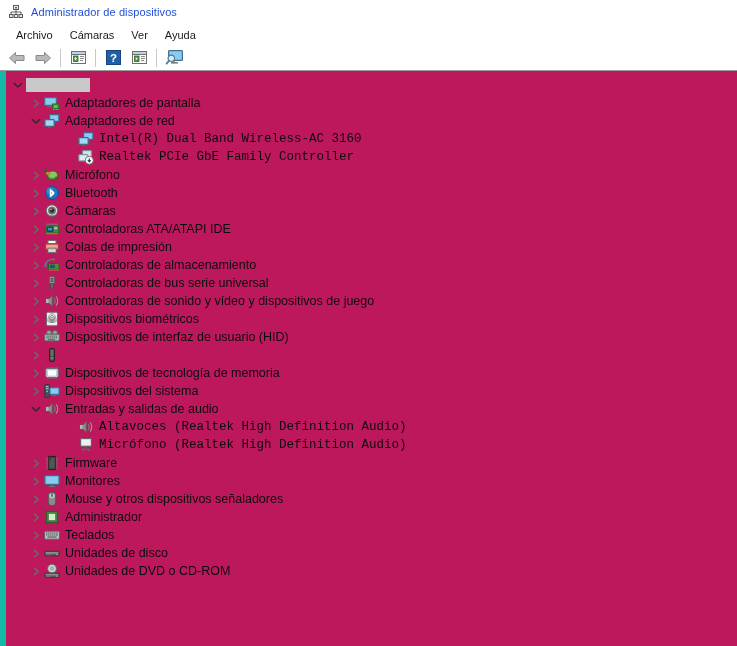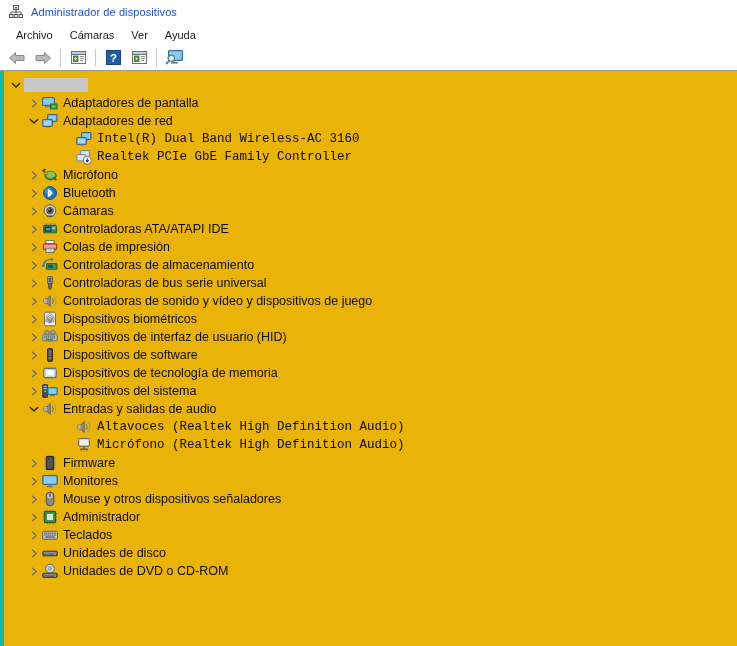--- a/index.html
+++ b/index.html
@@ -76,22 +76,22 @@
   .tb-sep {
     width: 1px; height: 18px;
     background: #c8c8c8;
     margin: 0 4px;
   }
 
   
   .content {
     flex: 1 1 auto;
     position: relative;
-    background: #eab308;
-    border-left: 4px solid #14b8a6;
+    background: #be185d;
+    border-left: 6px solid #14b8a6;
     overflow: hidden;
   }
   .tree {
     padding-top: 5px;
     font-size: 12.5px;
     color: #0c0c0c;
   }
   .row {
     height: 18px;
     display: flex;
@@ -485,21 +485,20 @@
             </svg>
           </span>
           <span class="row-icon">
             <svg width="16" height="16" viewBox="0 0 16 16">
       <rect x="5.6" y="1.6" width="4.8" height="12.8" rx="0.8" fill="#3f3f3f" stroke="#242424" stroke-width="1"></rect>
       <rect x="6.5" y="2.8" width="3" height="6.4" fill="#6d6d6d"></rect>
       <rect x="6.6" y="10.4" width="2.8" height="1.1" fill="#9fcf6e"></rect>
       <rect x="6.6" y="12.1" width="2.8" height="1.1" fill="#6a6a6a"></rect>
     </svg>
           </span>
-          <span class="row-label">Dispositivos de software</span>
         </div>
         <div class="row lvl1">
           <span class="twisty">
             <svg width="9" height="9" viewBox="0 0 9 9">
     <path d="M2.6 1.2 L6.2 4.5 L2.6 7.8" stroke="#6d6d6d" stroke-width="1.35" fill="none" stroke-linecap="round" stroke-linejoin="round"></path>
             </svg>
           </span>
           <span class="row-icon">
             <svg width="16" height="16" viewBox="0 0 16 16">
       <rect x="1.8" y="3.4" width="12.4" height="9.2" rx="1.8" fill="#edf1f4" stroke="#60707c" stroke-width="1.2"></rect>

